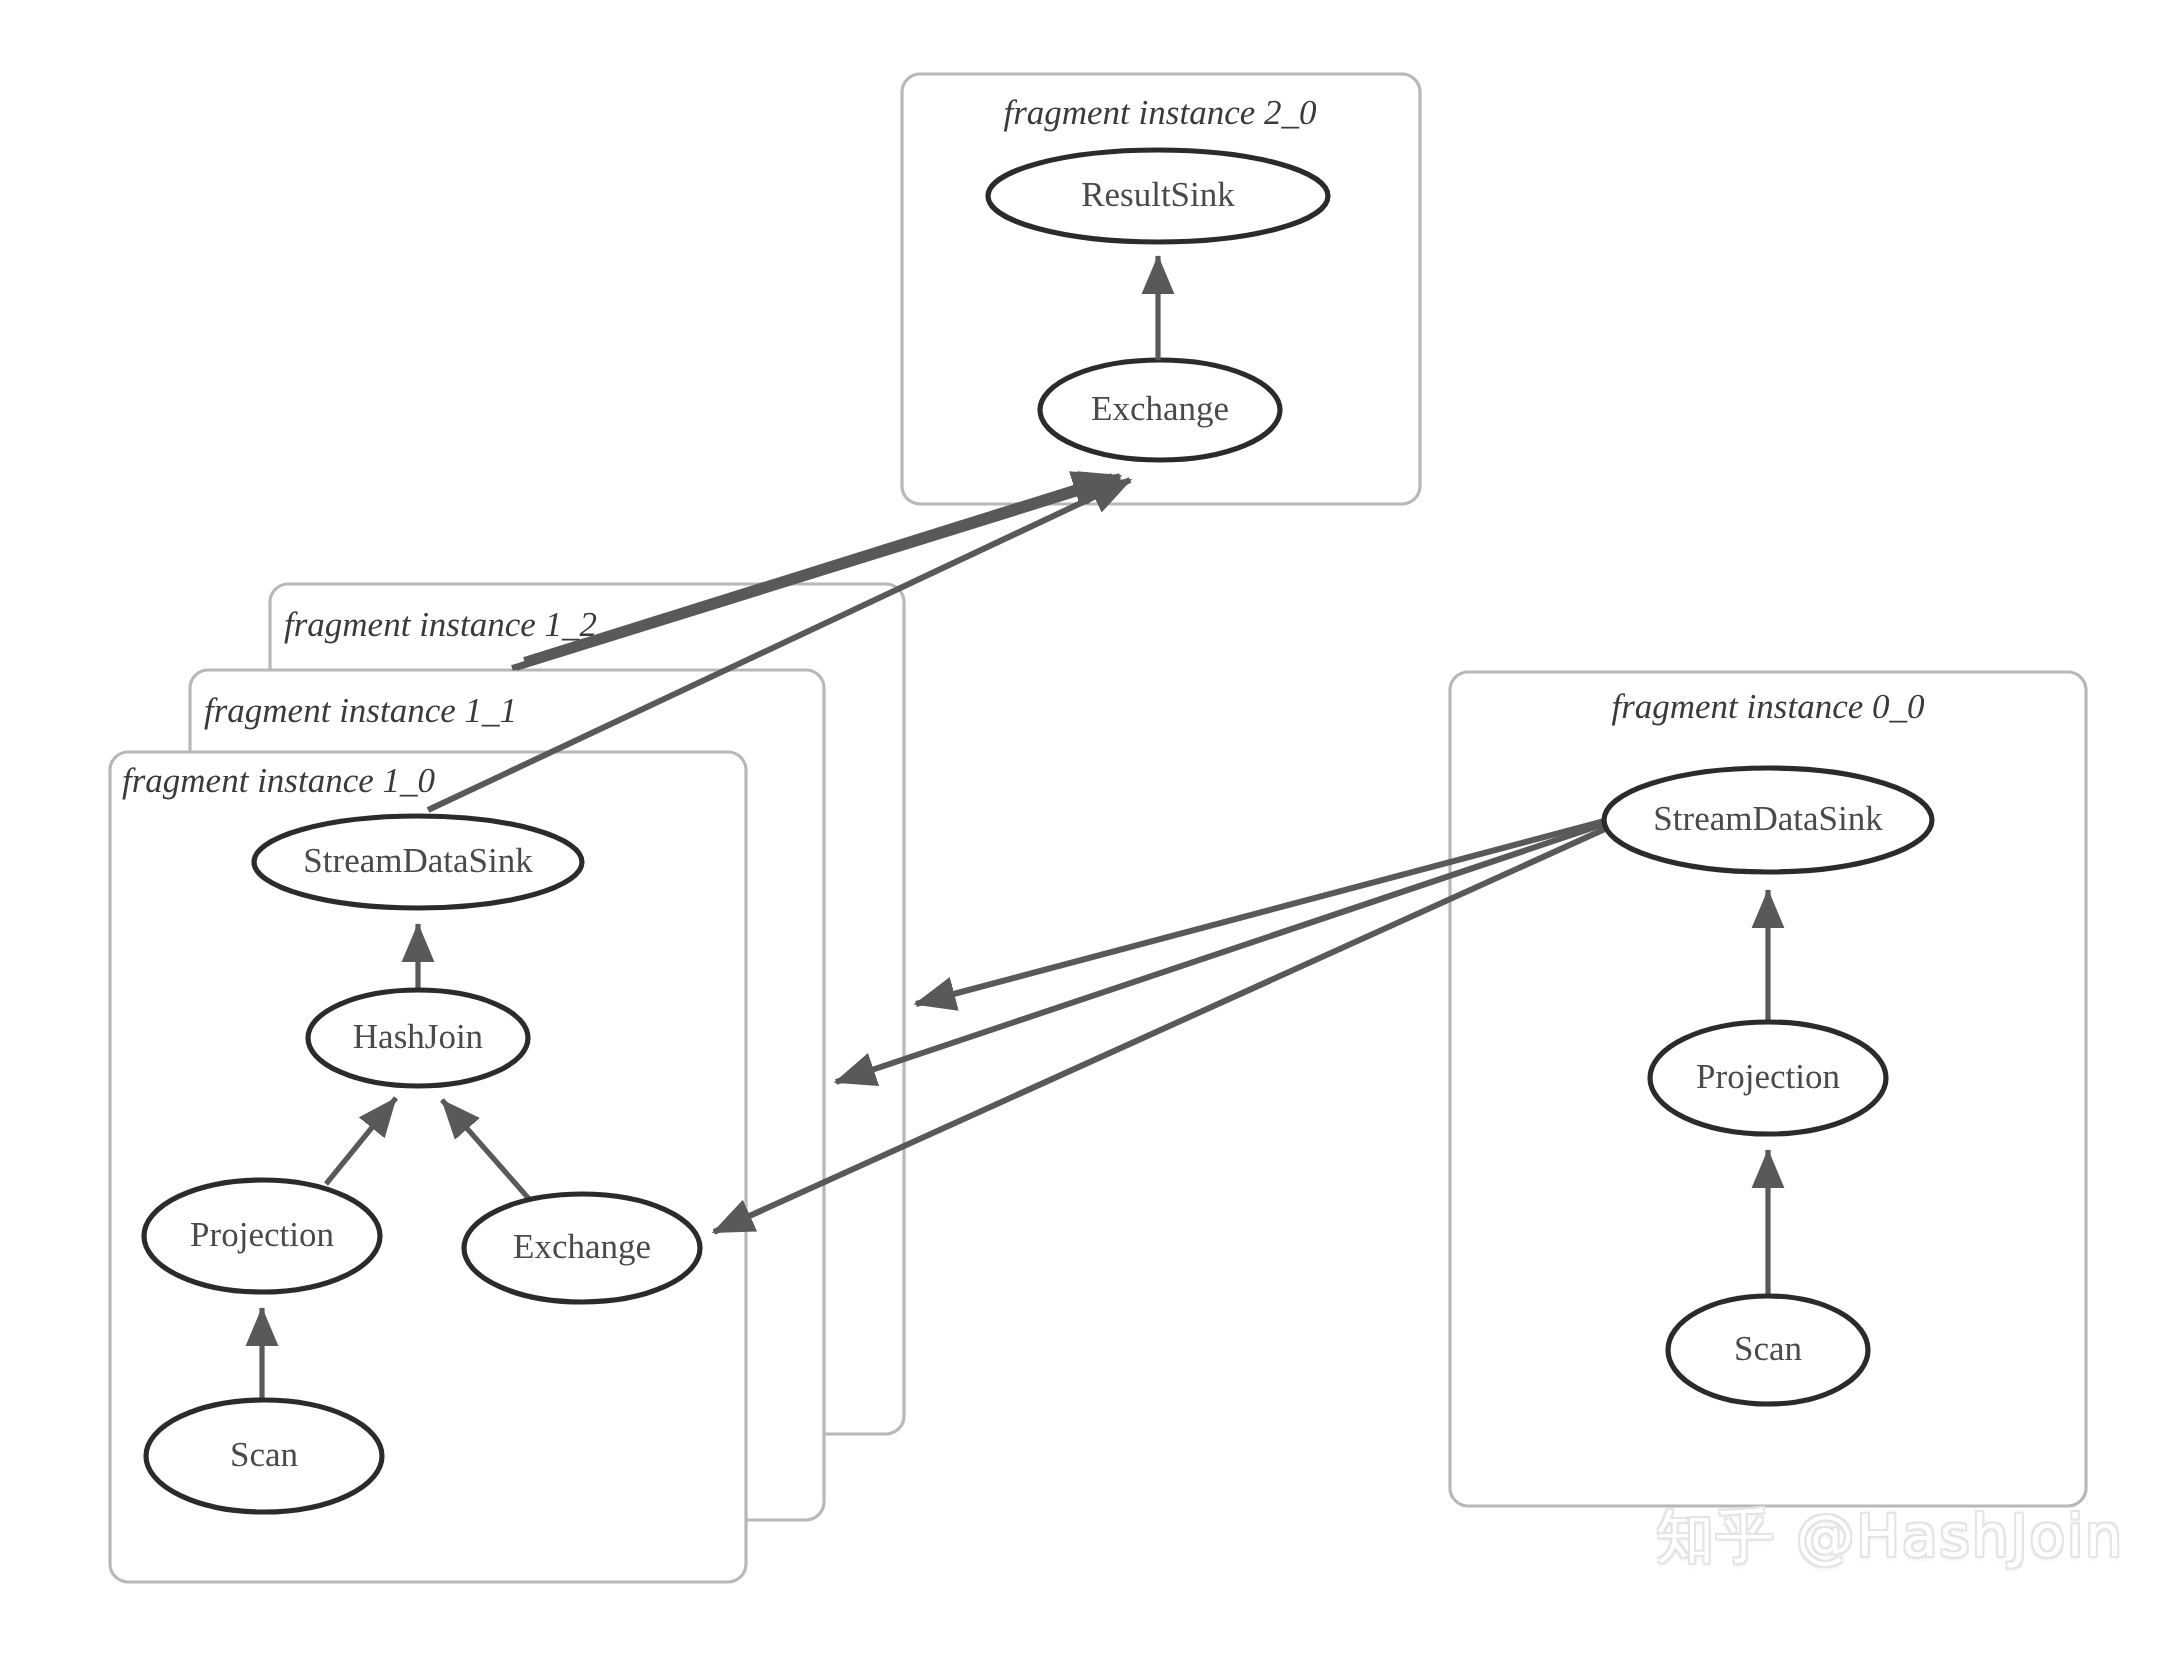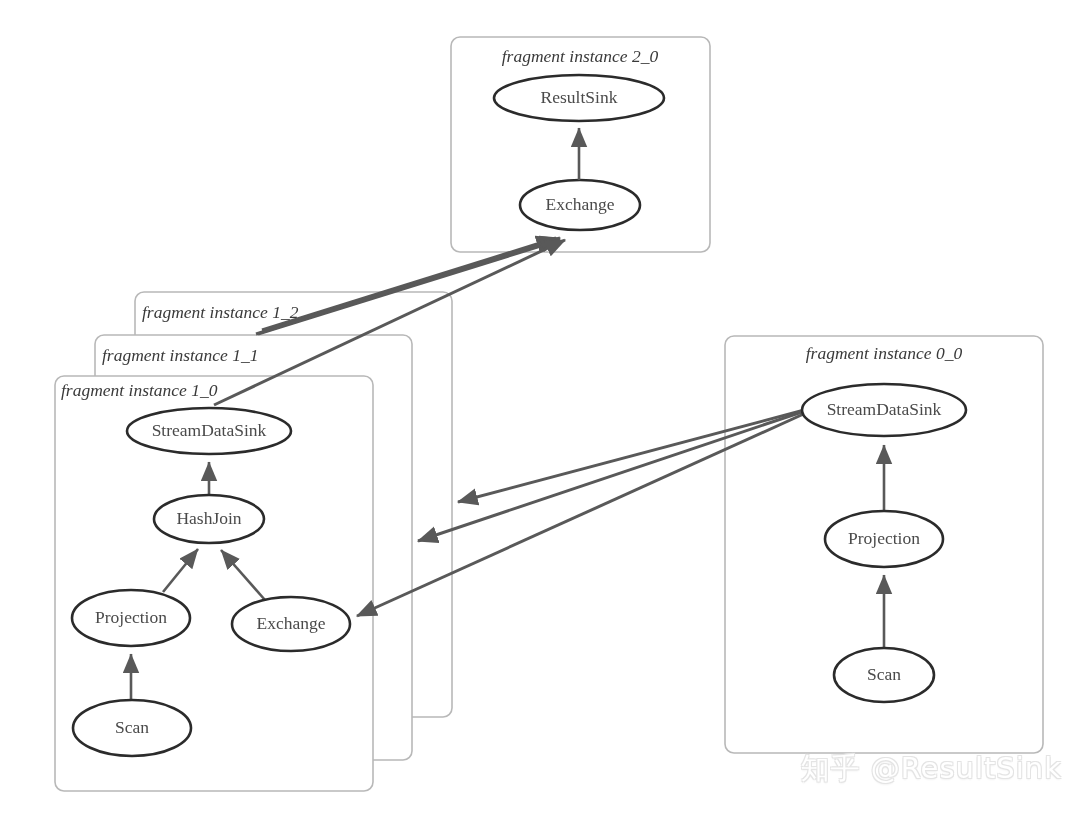--- a/index.html
+++ b/index.html
@@ -167,13 +167,13 @@
     <ellipse class="node-ellipse" cx="884" cy="539" rx="59" ry="28"></ellipse>
     <text class="node-label" x="884" y="540">Projection</text>
   </g>
   <line class="edge-thin" x1="884" y1="647" x2="884" y2="575" marker-end="url(#arrowSmall)"></line>
   <g>
     <ellipse class="node-ellipse" cx="884" cy="675" rx="50" ry="27"></ellipse>
     <text class="node-label" x="884" y="676">Scan</text>
   </g>
 </svg>
 
-<div class="watermark">知乎 @ResultSink</div>
+<div class="watermark">知乎 @HashJoin</div>
 
 </body></html>

